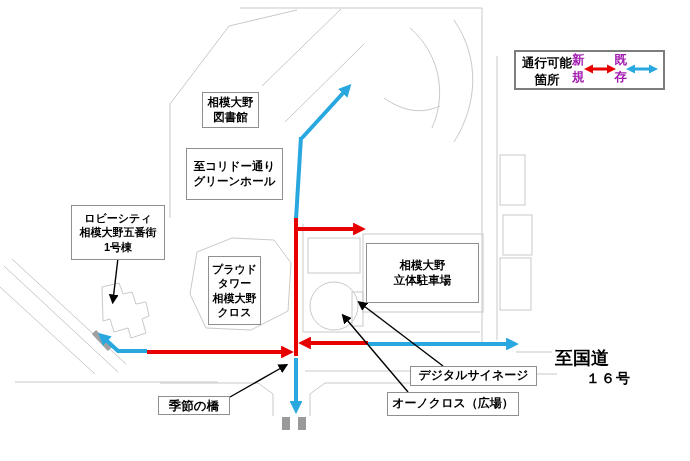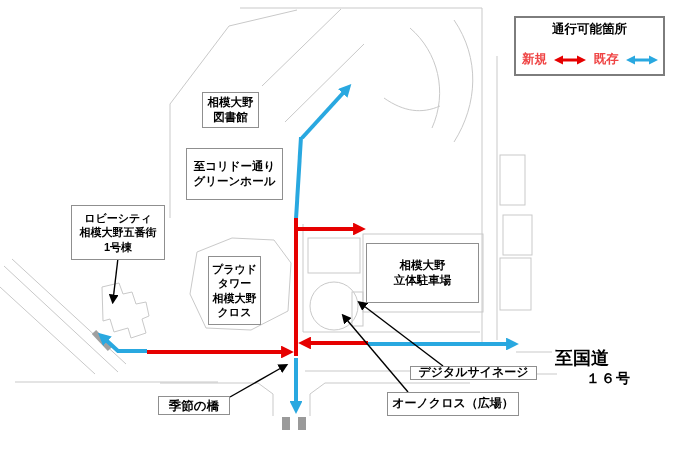--- a/index.html
+++ b/index.html
@@ -24,31 +24,31 @@
     position:absolute;box-sizing:border-box;background:#fff;
     border:1px solid var(--c-box-border);
     display:flex;align-items:center;justify-content:center;
     text-align:center;white-space:pre-line;
     font-weight:bold;color:#000;line-height:1.28;
   }
   .plain{
     position:absolute;font-weight:bold;color:#000;white-space:pre;
   }
   #legend{
-    position:absolute;left:514px;top:16px;width:151px;height:60px;
+    position:absolute;left:514px;top:50px;width:151px;height:40px;
     box-sizing:border-box;background:#fff;border:2px solid #7d7d7d;
-    display:flex;flex-direction:column;justify-content:space-between;
+    display:flex;justify-content:space-between;
     padding:3px 6px 6px 6px;
   }
   #legend .legend-title{
     text-align:center;font-weight:bold;font-size:12.5px;color:#000;
   }
   #legend .legend-row{
     display:flex;align-items:center;justify-content:space-between;
-    font-size:12.5px;font-weight:bold;color:#ef4444;
+    font-size:12.5px;font-weight:bold;color:#a21caf;
   }
   #legend svg{overflow:visible;}
 </style>
 </head>
 <body>
 
 <div id="stage">
 
   <svg id="map-svg" viewBox="0 0 690 461">
     <defs>
@@ -127,21 +127,21 @@
 
   <div class="lbl" style="left:208px;top:256px;width:53px;height:69px;font-size:11px;">プラウド
 タワー
 相模大野
 クロス</div>
 
   <div class="lbl" style="left:366px;top:243px;width:113px;height:60px;font-size:11.5px;">相模大野
 立体駐車場</div>
 
 
-  <div class="lbl" style="left:410px;top:366px;width:127px;height:14px;font-size:12px;">デジタルサイネージ</div>
+  <div class="lbl" style="left:410px;top:366px;width:127px;height:20px;font-size:12px;">デジタルサイネージ</div>
 
   <div class="lbl" style="left:387px;top:392px;width:132px;height:24px;font-size:12px;">オーノクロス（広場）</div>
 
   <div class="lbl" style="left:158px;top:396px;width:72px;height:19px;font-size:12.5px;">季節の橋</div>
 
   <div class="plain" style="left:555px;top:346px;font-size:18px;">至国道</div>
   <div class="plain" style="left:586px;top:370px;font-size:14px;letter-spacing:1px;">１６号</div>
 
   <div id="legend">
     <div class="legend-title">通行可能箇所</div>

